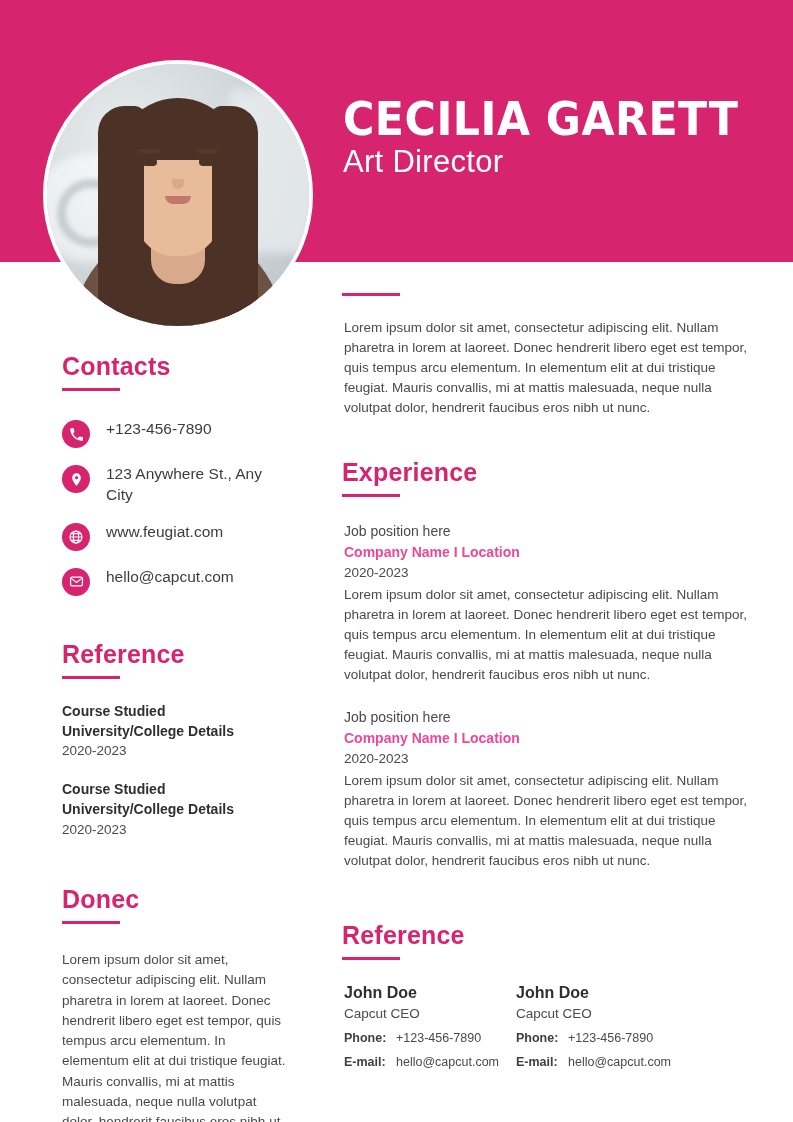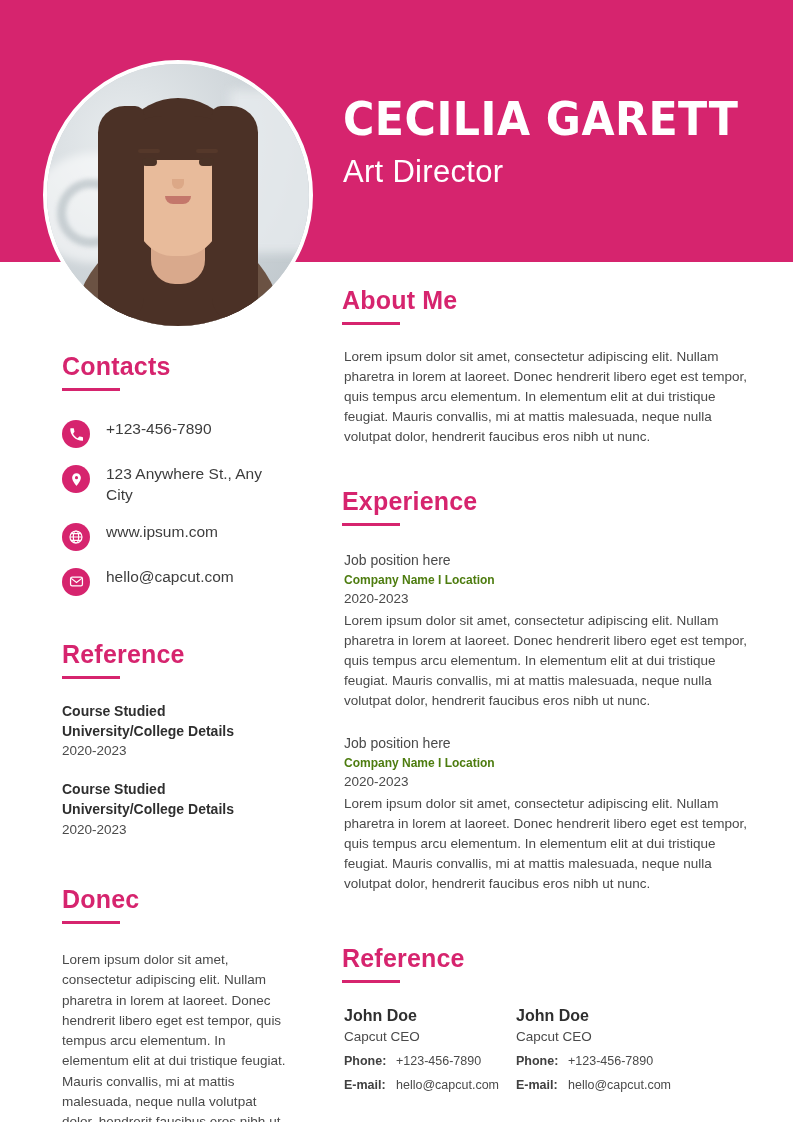--- a/index.html
+++ b/index.html
@@ -37,21 +37,21 @@
     font-size: 46px;
     letter-spacing: 0.5px;
     line-height: 1.0;
     color: #ffffff;
     text-transform: uppercase;
     transform: scaleX(0.93);
     transform-origin: left center;
     white-space: nowrap;
   }
   .role {
-    margin-top: 12px;
+    margin-top: 2px;
     font-size: 31px;
     color: #ffffff;
     font-weight: 400;
     letter-spacing: 0.3px;
   }
 
   
   .photo-wrap {
     position: absolute;
     left: 43px;
@@ -322,23 +322,23 @@
 
   
   .exp-block { margin-top: 24px; margin-left: 2px; }
   .exp-item { margin-bottom: 22px; }
   .exp-position {
     font-size: 14px;
     color: #4a4a4a;
     line-height: 1.5;
   }
   .exp-company {
-    font-size: 12px;
-    font-weight: bold;
-    color: #4d7c0f;
+    font-size: 14px;
+    font-weight: bold;
+    color: #ec4899;
     line-height: 1.5;
   }
   .exp-years {
     font-size: 13.5px;
     color: #4a4a4a;
     line-height: 1.5;
   }
   .exp-desc {
     margin-top: 2px;
     font-size: 13.5px;
@@ -434,21 +434,21 @@
       </div>
 
       <div class="contact-row">
         <span class="contact-icon">
           <svg width="16" height="16" viewBox="0 0 24 24" fill="none" stroke="#ffffff" stroke-width="1.8">
               <circle cx="12" cy="12" r="9"></circle>
               <ellipse cx="12" cy="12" rx="4" ry="9"></ellipse>
               <path d="M3 12h18M4.5 7h15M4.5 17h15"></path>
             </svg>
         </span>
-        <span class="contact-text">www.ipsum.com</span>
+        <span class="contact-text">www.feugiat.com</span>
       </div>
 
       <div class="contact-row">
         <span class="contact-icon">
           <svg width="15" height="15" viewBox="0 0 24 24" fill="none" stroke="#ffffff" stroke-width="2">
               <rect x="2.5" y="5" width="19" height="14" rx="2.5"></rect>
               <path d="M3.5 7l8.5 6.5L20.5 7"></path>
             </svg>
         </span>
         <span class="contact-text">hello@capcut.com</span>
@@ -483,21 +483,20 @@
     <div class="sec-title">Donec</div>
     <div class="sec-rule"></div>
     <div class="skills-body">Lorem ipsum dolor sit amet, consectetur adipiscing elit. Nullam pharetra in lorem at laoreet. Donec hendrerit libero eget est tempor, quis tempus arcu elementum. In elementum elit at dui tristique feugiat. Mauris convallis, mi at mattis malesuada, neque nulla volutpat dolor, hendrerit faucibus eros nibh ut nunc.</div>
   </div>
 
 </div>
 
 <div class="right-col">
 
   <div>
-    <div class="sec-title">About Me</div>
     <div class="sec-rule"></div>
     <div class="about-body">Lorem ipsum dolor sit amet, consectetur adipiscing elit. Nullam pharetra in lorem at laoreet. Donec hendrerit libero eget est tempor, quis tempus arcu elementum. In elementum elit at dui tristique feugiat. Mauris convallis, mi at mattis malesuada, neque nulla volutpat dolor, hendrerit faucibus eros nibh ut nunc.</div>
   </div>
 
   <div class="gap-lg"></div>
 
   <div>
     <div class="sec-title">Experience</div>
     <div class="sec-rule"></div>
 

